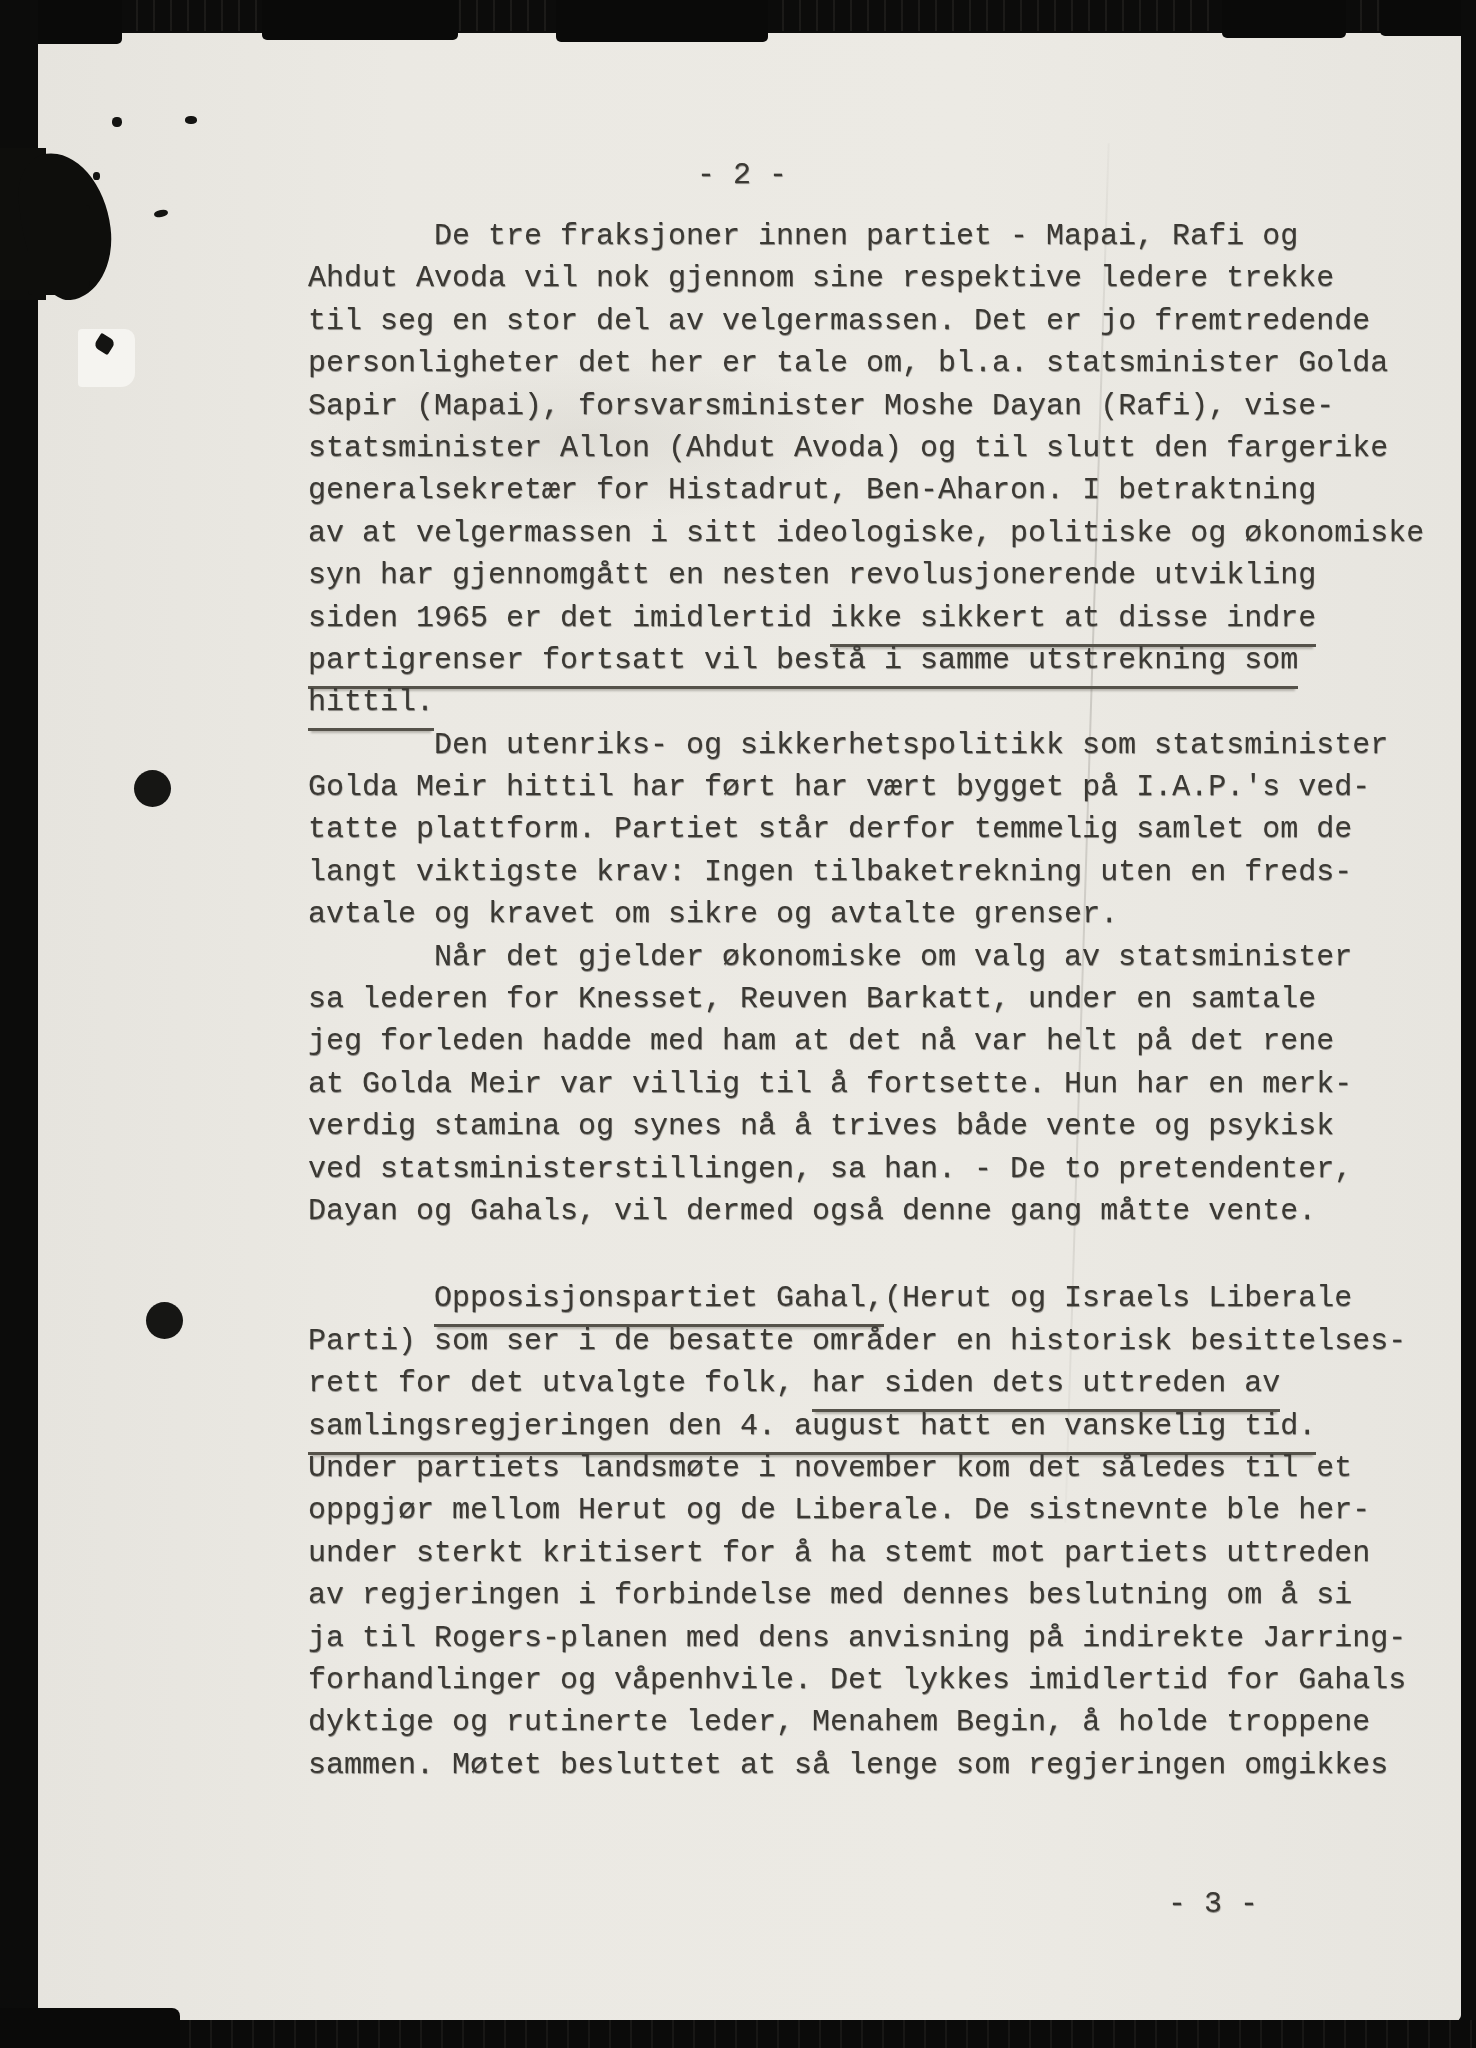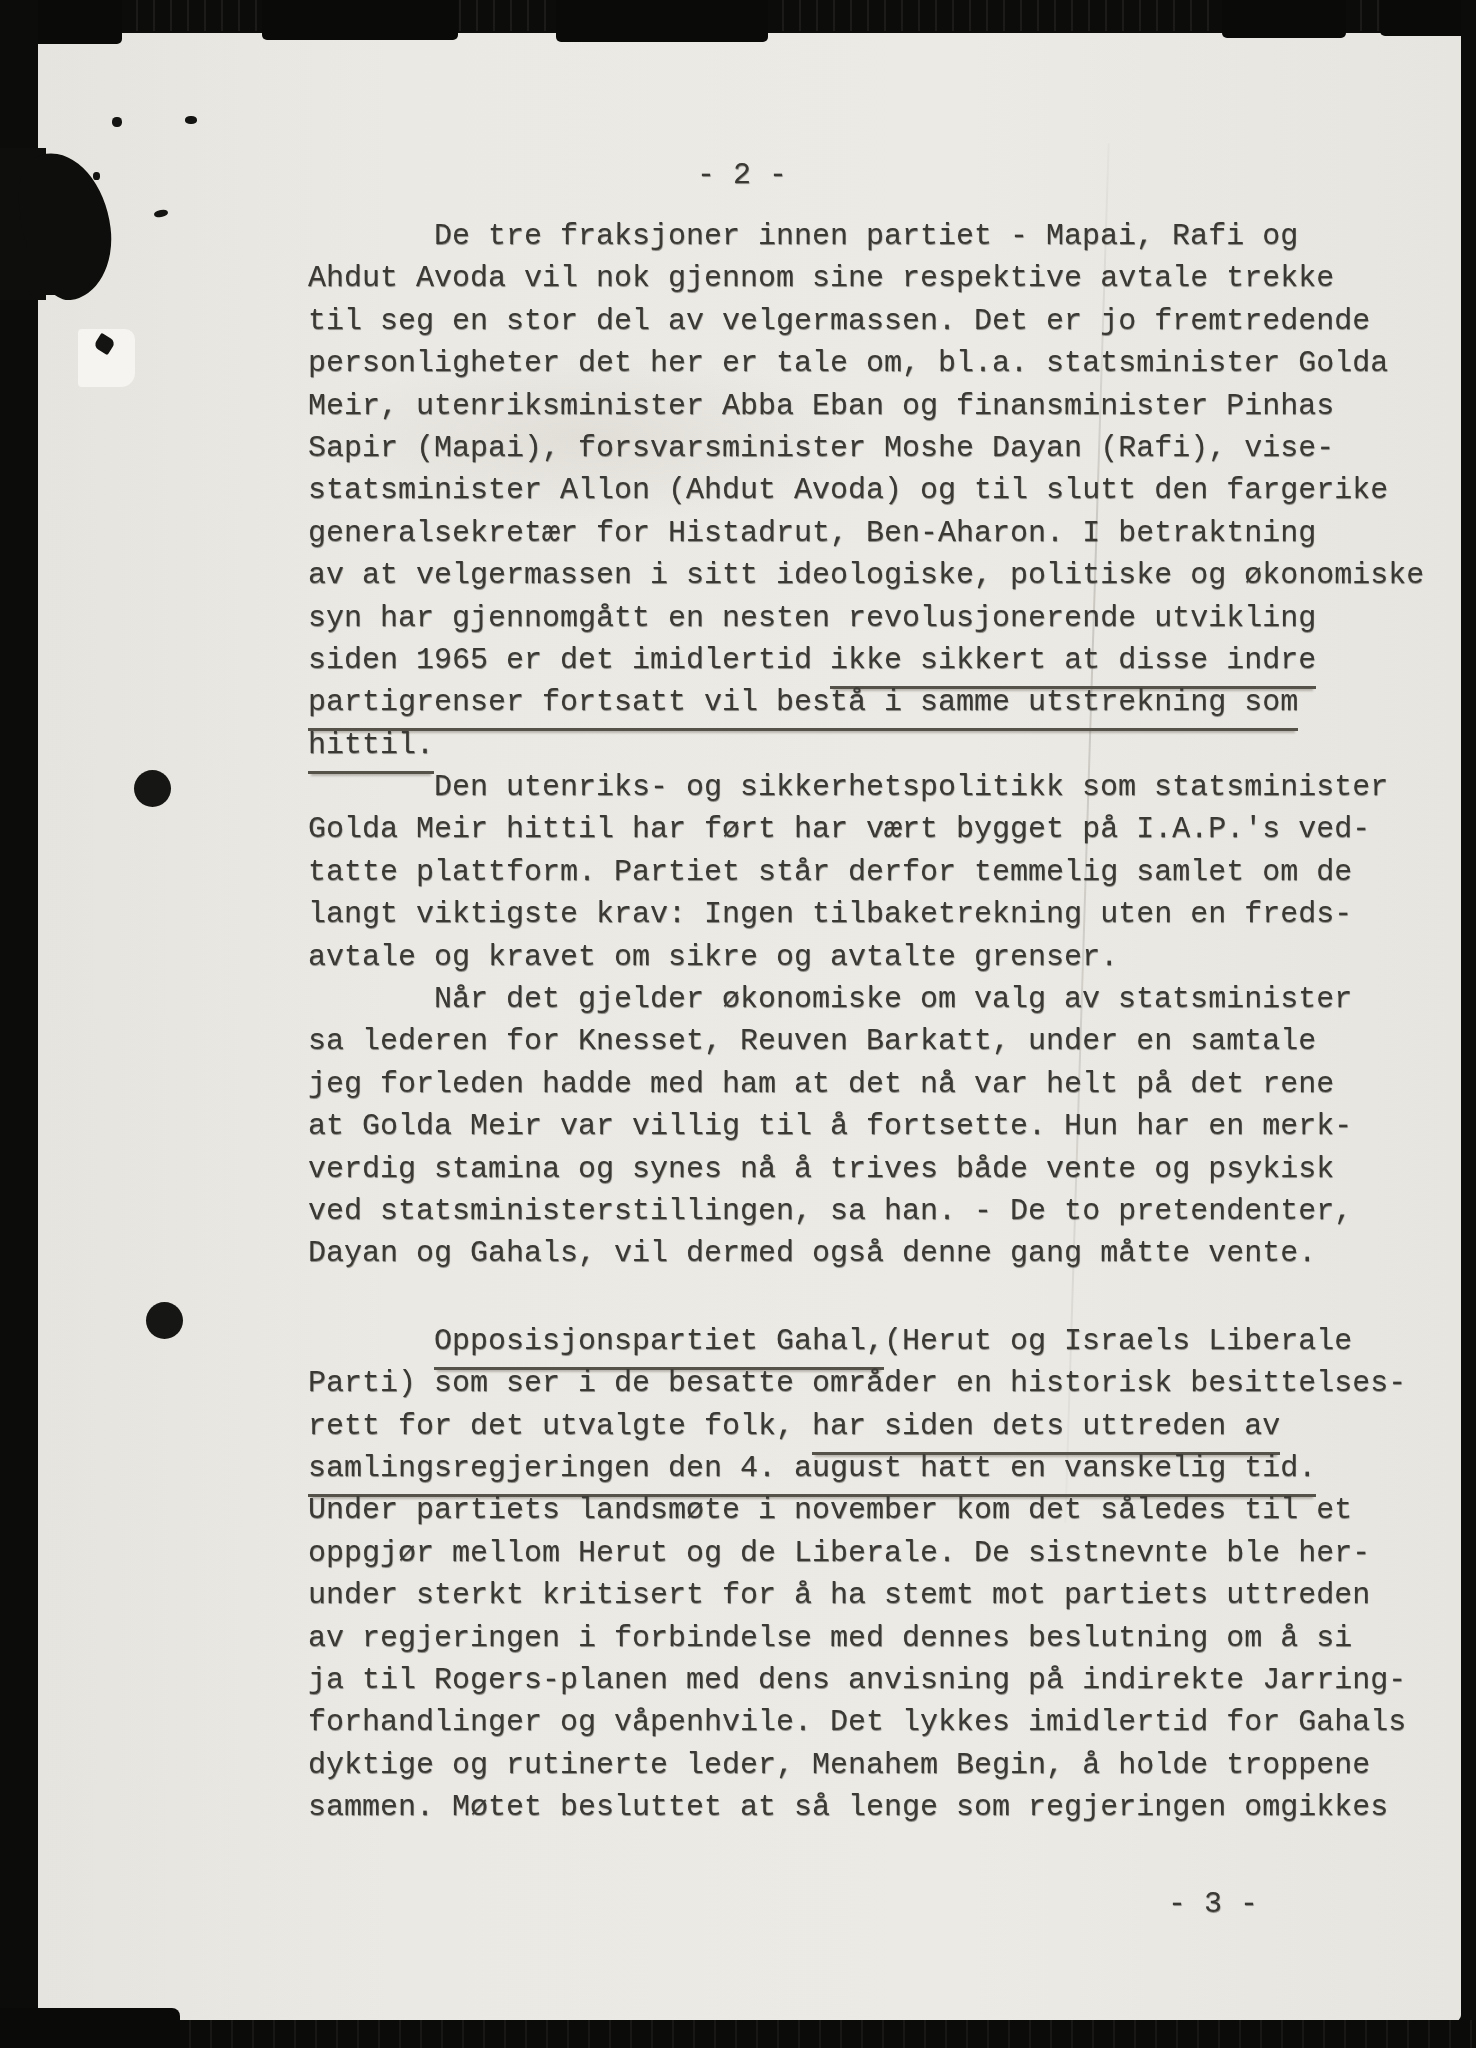--- a/index.html
+++ b/index.html
@@ -83,24 +83,23 @@
     <div class="speck speck-3"></div>
     <div class="speck speck-4"></div>
     <div class="hole hole-top"></div>
     <div class="hole hole-bottom"></div>
 
     <div class="typed page-num page-num-top">- 2 -</div>
 
     <div class="typed text-block">
         <div class="paragraph">
           <div class="line indent"><span class="seg">De tre fraksjoner innen partiet - Mapai, Rafi og</span></div>
-          <div class="line"><span class="seg">Ahdut Avoda vil nok gjennom sine respektive avtale trekke</span></div>
+          <div class="line"><span class="seg">Ahdut Avoda vil nok gjennom sine respektive ledere trekke</span></div>
           <div class="line"><span class="seg">til seg en stor del av velgermassen. Det er jo fremtredende</span></div>
           <div class="line"><span class="seg">personligheter det her er tale om, bl.a. statsminister Golda</span></div>
-          <div class="line"><span class="seg">Meir, utenriksminister Abba Eban og finansminister Pinhas</span></div>
           <div class="line"><span class="seg">Sapir (Mapai), forsvarsminister Moshe Dayan (Rafi), vise-</span></div>
           <div class="line"><span class="seg">statsminister Allon (Ahdut Avoda) og til slutt den fargerike</span></div>
           <div class="line"><span class="seg">generalsekretær for Histadrut, Ben-Aharon. I betraktning</span></div>
           <div class="line"><span class="seg">av at velgermassen i sitt ideologiske, politiske og økonomiske</span></div>
           <div class="line"><span class="seg">syn har gjennomgått en nesten revolusjonerende utvikling</span></div>
           <div class="line"><span class="seg">siden 1965 er det imidlertid </span><span class="seg u">ikke sikkert at disse indre</span></div>
           <div class="line"><span class="seg u">partigrenser fortsatt vil bestå i samme utstrekning som</span></div>
           <div class="line"><span class="seg u">hittil.</span></div>
         </div>
         <div class="paragraph">

